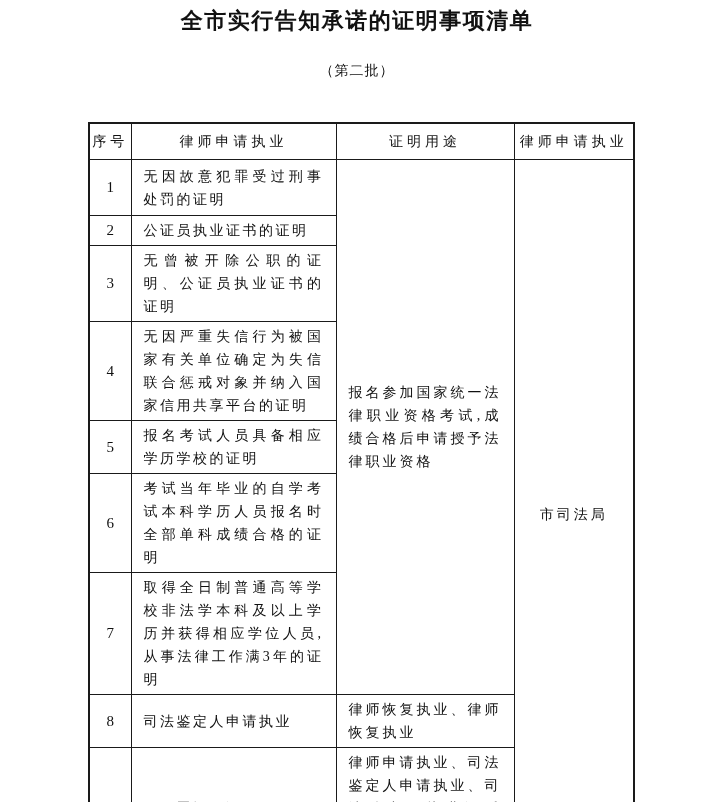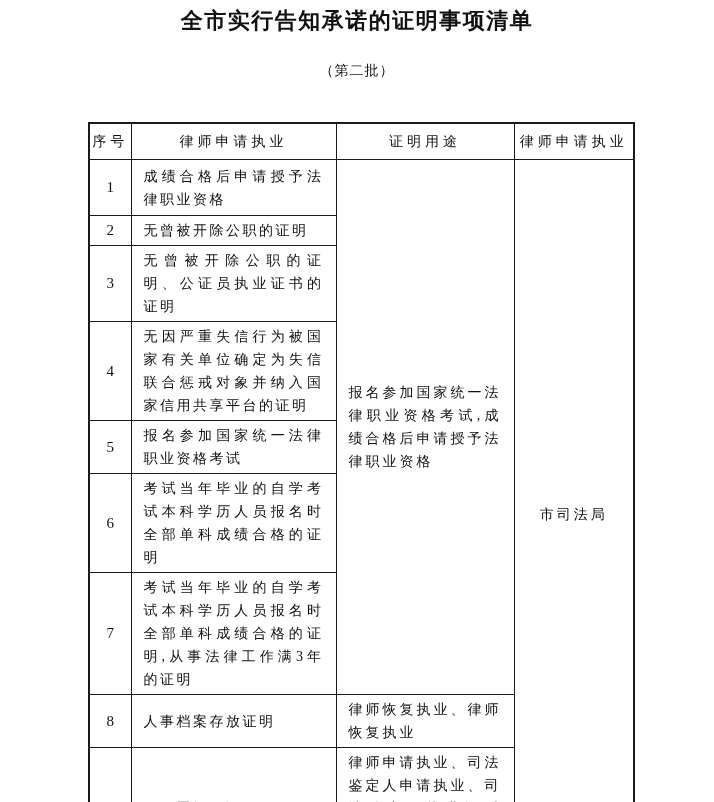--- a/index.html
+++ b/index.html
@@ -111,51 +111,51 @@
       <tr>
         <th>序号</th>
         <th>律师申请执业</th>
         <th>证明用途</th>
         <th>律师申请执业</th>
       </tr>
     </thead>
     <tbody>
       <tr class="h-r1">
         <td class="cell-no">1</td>
-        <td class="cell-name">成绩合格后申请授予法律职业资格</td>
+        <td class="cell-name">无因故意犯罪受过刑事处罚的证明</td>
         <td class="cell-purpose" rowspan="7">报名参加国家统一法律职业资格考试,成绩合格后申请授予法律职业资格</td>
         <td class="cell-dept" rowspan="9">市司法局</td>
       </tr>
       <tr class="h-r2">
         <td class="cell-no">2</td>
-        <td class="cell-name">无曾被开除公职的证明</td>
+        <td class="cell-name">公证员执业证书的证明</td>
       </tr>
       <tr class="h-r3">
         <td class="cell-no">3</td>
         <td class="cell-name">无曾被开除公职的证明、公证员执业证书的证明</td>
       </tr>
       <tr class="h-r4">
         <td class="cell-no">4</td>
         <td class="cell-name">无因严重失信行为被国家有关单位确定为失信联合惩戒对象并纳入国家信用共享平台的证明</td>
       </tr>
       <tr class="h-r5">
         <td class="cell-no">5</td>
-        <td class="cell-name">报名参加国家统一法律职业资格考试</td>
+        <td class="cell-name">报名考试人员具备相应学历学校的证明</td>
       </tr>
       <tr class="h-r6">
         <td class="cell-no">6</td>
         <td class="cell-name">考试当年毕业的自学考试本科学历人员报名时全部单科成绩合格的证明</td>
       </tr>
       <tr class="h-r7">
         <td class="cell-no">7</td>
-        <td class="cell-name">考试当年毕业的自学考试本科学历人员报名时全部单科成绩合格的证明,从事法律工作满3年的证明</td>
+        <td class="cell-name">取得全日制普通高等学校非法学本科及以上学历并获得相应学位人员,从事法律工作满3年的证明</td>
       </tr>
       <tr class="h-r8">
         <td class="cell-no">8</td>
-        <td class="cell-name">人事档案存放证明</td>
+        <td class="cell-name">司法鉴定人申请执业</td>
         <td class="cell-purpose">律师恢复执业、律师恢复执业</td>
       </tr>
       <tr class="h-r9">
         <td class="cell-no">9</td>
         <td class="cell-name">无犯罪记录证明</td>
         <td class="cell-purpose">律师申请执业、司法鉴定人申请执业、司法鉴定人执业证延续、基层法律服务工作者执业登记</td>
       </tr>
     </tbody>
   </table>
 

